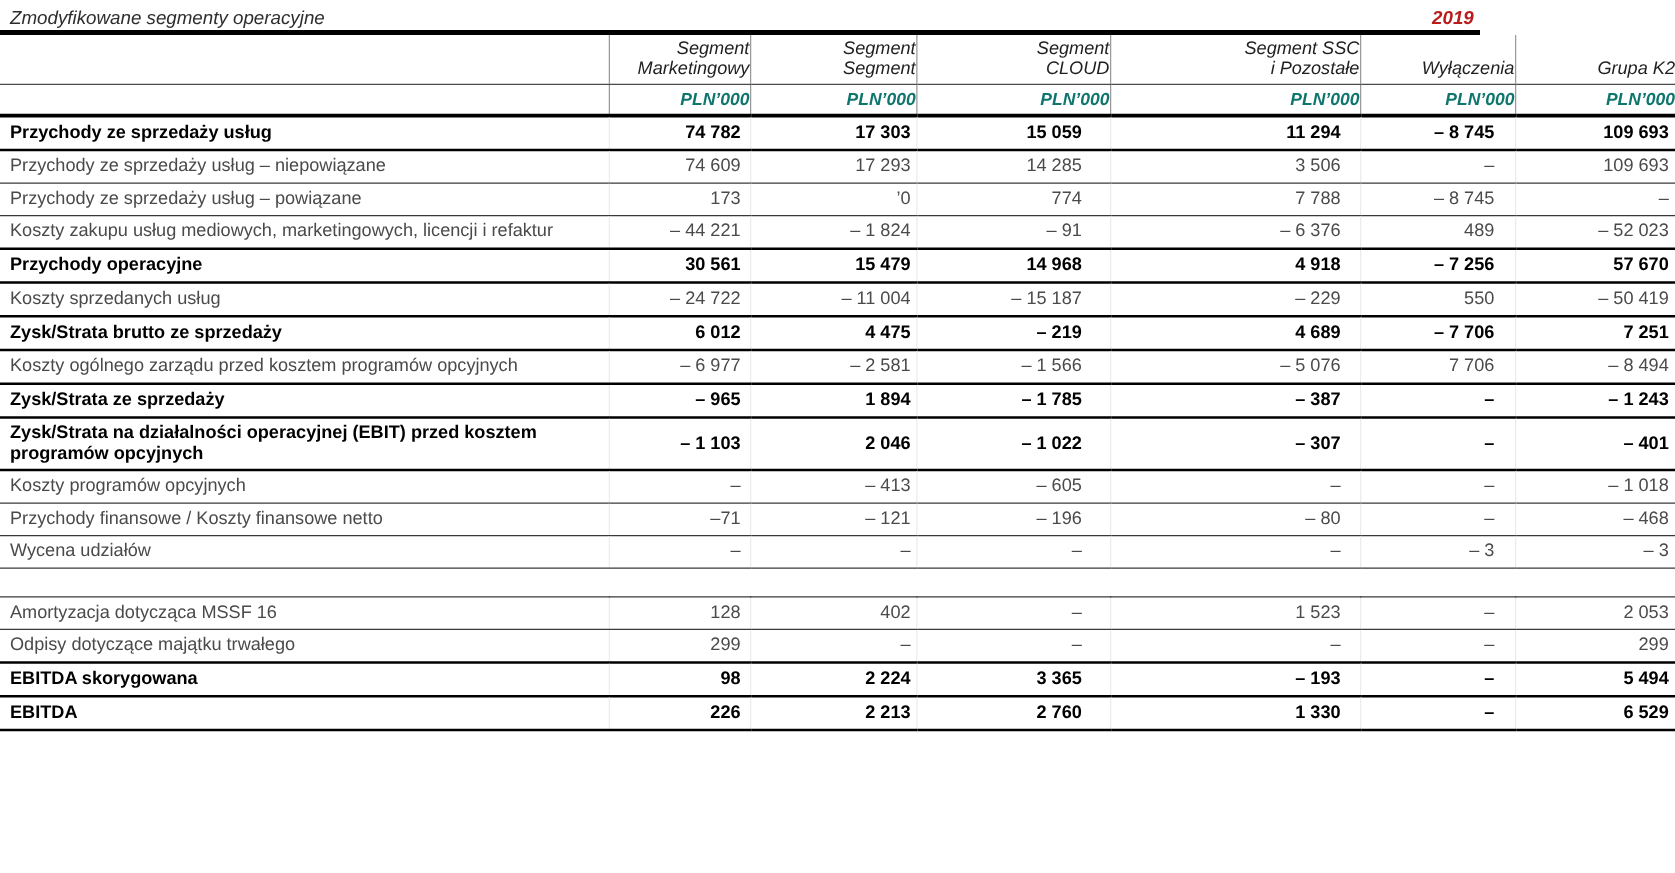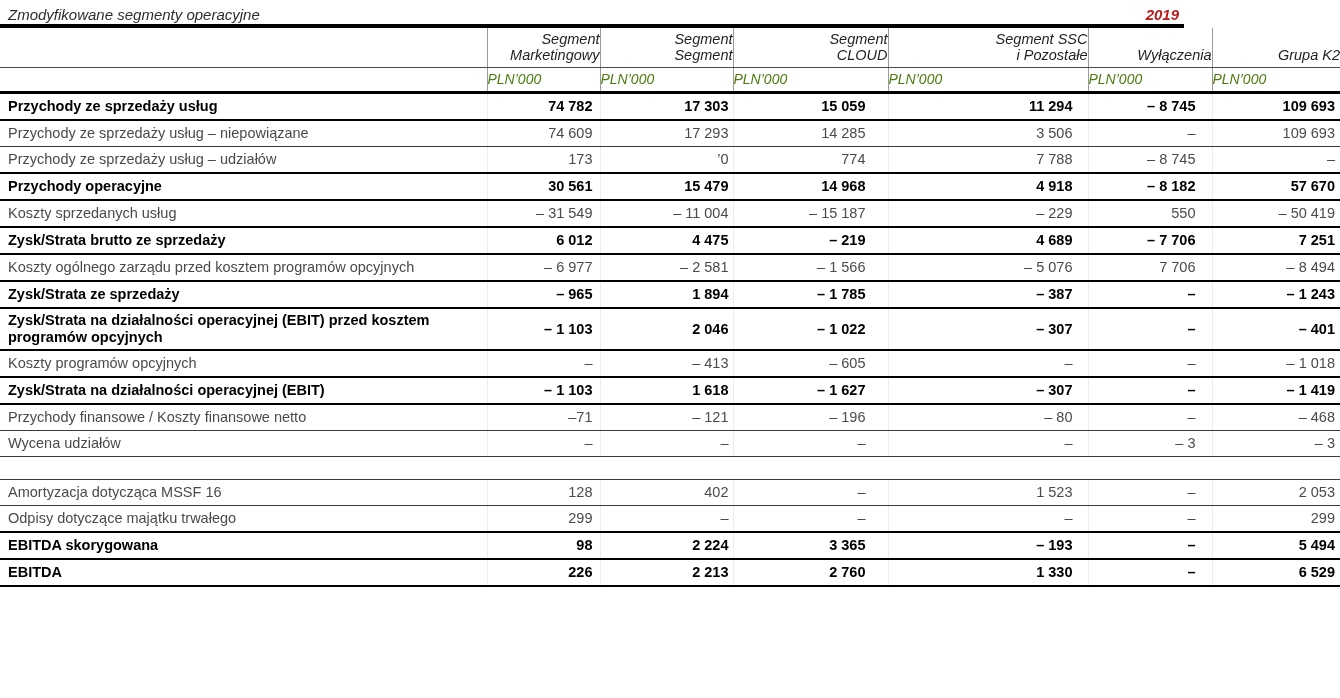--- a/index.html
+++ b/index.html
@@ -24,23 +24,23 @@
   th,td{box-sizing:border-box;}
 
   thead th.colhead{
     font-style:italic;font-weight:400;font-size:14.5px;color:#1f1f1f;
     text-align:right;vertical-align:bottom;line-height:16px;
     padding:3px 0 4px 0;height:38px;
     border-bottom:1px solid #4a4a4a;border-left:1px solid #9a9a9a;
   }
   thead th.corner{border-left:none;border-bottom:1px solid #4a4a4a;}
   thead td.unit{
-    font-style:italic;font-size:14px;color:#4d7c0f;
+    font-style:italic;font-size:14px;color:#0f766e;text-align:right;
     padding:3px 0 4px 0;height:24px;
-    border-bottom:3px solid #000;border-left:1px solid #9a9a9a;
+    border-bottom:3px solid #000;border-left:1px solid #9a9a9a;font-weight:bold;
   }
   thead td.unit-corner{border-left:none;border-bottom:3px solid #000;}
 
   tbody td{
     font-size:14.5px;line-height:19px;
     border-bottom:1px solid #3a3a3a;border-left:1px solid #ececec;
     padding-top:3px;padding-bottom:3px;color:#4a4a4a;
   }
   tbody td.label{
     text-align:left;padding-left:8px;padding-right:10px;border-left:none;
@@ -126,40 +126,49 @@
         <tr class="">
           <td class="label">Przychody ze sprzedaży usług – niepowiązane</td>
           <td class="num pr1">74 609</td>
           <td class="num pr2">17 293</td>
           <td class="num pr3">14 285</td>
           <td class="num pr4">3 506</td>
           <td class="num pr5">–</td>
           <td class="num pr6">109 693</td>
         </tr>
         <tr class="">
-          <td class="label">Przychody ze sprzedaży usług – udziałów</td>
+          <td class="label">Przychody ze sprzedaży usług – powiązane</td>
           <td class="num pr1">173</td>
           <td class="num pr2">’0</td>
           <td class="num pr3">774</td>
           <td class="num pr4">7 788</td>
           <td class="num pr5">– 8 745</td>
           <td class="num pr6">–</td>
         </tr>
+        <tr class="">
+          <td class="label">Koszty zakupu usług mediowych, marketingowych, licencji i&nbsp;refaktur</td>
+          <td class="num pr1">– 44 221</td>
+          <td class="num pr2">– 1 824</td>
+          <td class="num pr3">– 91</td>
+          <td class="num pr4">– 6 376</td>
+          <td class="num pr5">489</td>
+          <td class="num pr6">– 52 023</td>
+        </tr>
         <tr class="bold">
           <td class="label">Przychody operacyjne</td>
           <td class="num pr1">30 561</td>
           <td class="num pr2">15 479</td>
           <td class="num pr3">14 968</td>
           <td class="num pr4">4 918</td>
-          <td class="num pr5">– 8 182</td>
+          <td class="num pr5">– 7 256</td>
           <td class="num pr6">57 670</td>
         </tr>
         <tr class="">
           <td class="label">Koszty sprzedanych usług</td>
-          <td class="num pr1">– 31 549</td>
+          <td class="num pr1">– 24 722</td>
           <td class="num pr2">– 11 004</td>
           <td class="num pr3">– 15 187</td>
           <td class="num pr4">– 229</td>
           <td class="num pr5">550</td>
           <td class="num pr6">– 50 419</td>
         </tr>
         <tr class="bold">
           <td class="label">Zysk/Strata brutto ze sprzedaży</td>
           <td class="num pr1">6 012</td>
           <td class="num pr2">4 475</td>
@@ -197,29 +206,20 @@
         </tr>
         <tr class="">
           <td class="label">Koszty programów opcyjnych</td>
           <td class="num pr1">–</td>
           <td class="num pr2">– 413</td>
           <td class="num pr3">– 605</td>
           <td class="num pr4">–</td>
           <td class="num pr5">–</td>
           <td class="num pr6">– 1 018</td>
         </tr>
-        <tr class="bold">
-          <td class="label">Zysk/Strata na działalności operacyjnej (EBIT)</td>
-          <td class="num pr1">– 1 103</td>
-          <td class="num pr2">1 618</td>
-          <td class="num pr3">– 1 627</td>
-          <td class="num pr4">– 307</td>
-          <td class="num pr5">–</td>
-          <td class="num pr6">– 1 419</td>
-        </tr>
         <tr class="">
           <td class="label">Przychody finansowe / Koszty finansowe netto</td>
           <td class="num pr1">–71</td>
           <td class="num pr2">– 121</td>
           <td class="num pr3">– 196</td>
           <td class="num pr4">– 80</td>
           <td class="num pr5">–</td>
           <td class="num pr6">– 468</td>
         </tr>
         <tr class="">

